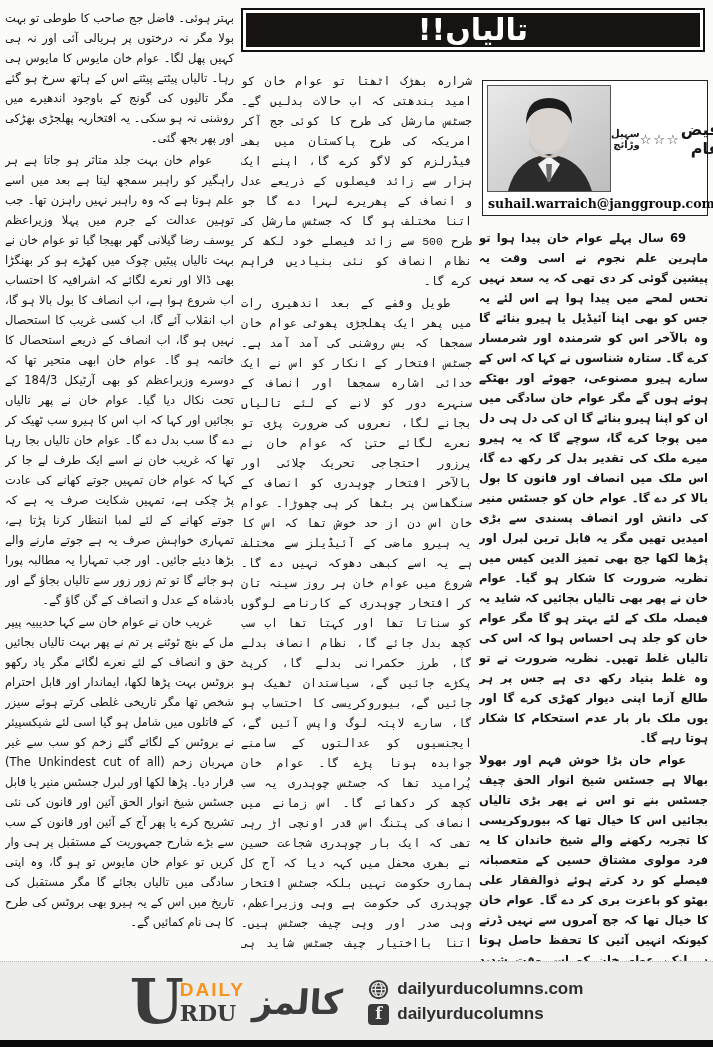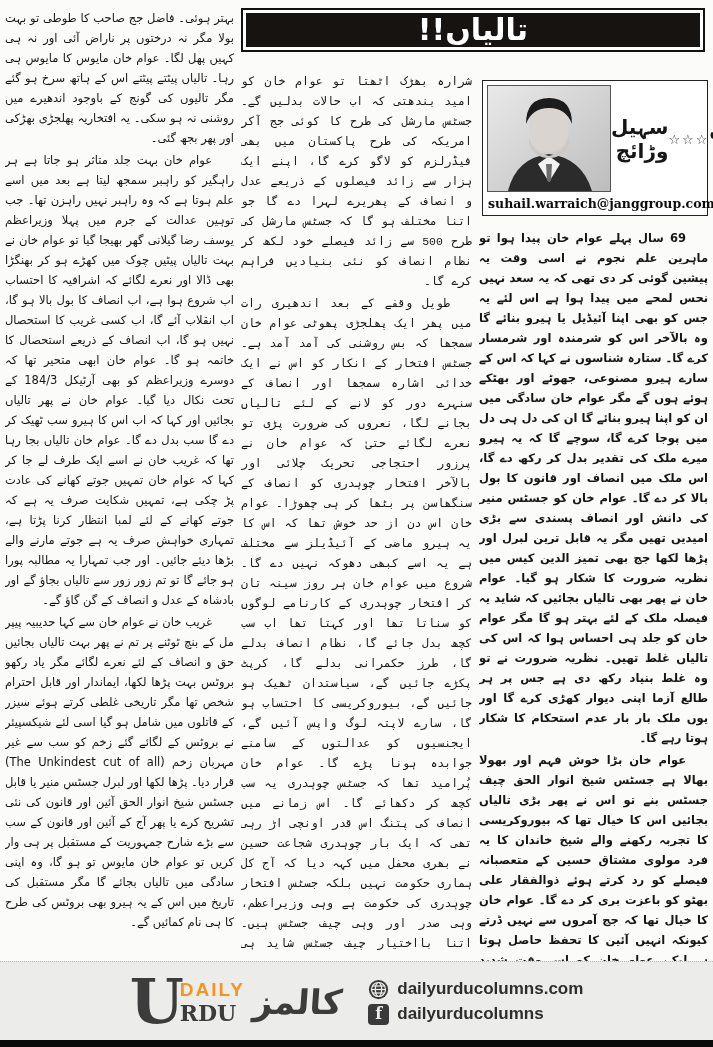--- a/index.html
+++ b/index.html
@@ -30,21 +30,21 @@
   .author-top{display:flex;flex:1;padding:4px 4px 0 4px;}
   .photo{
     width:122px;height:105px;border:1px solid #555;overflow:hidden;background:#cfcfcf;flex:none;
   }
   .author-meta{
     flex:1;display:flex;flex-direction:row;align-items:center;justify-content:space-around;
     direction:rtl;padding:2px 0;
   }
   .column-name{font-size:16px;font-weight:bold;}
   .stars{font-size:13px;color:#333;letter-spacing:2px;}
-  .author-name{font-size:20px;font-weight:bold;}
+  .author-name{font-size:10px;font-weight:bold;}
   .author-email{
     font-family:"DejaVu Serif",serif;font-weight:bold;font-size:12.5px;
     padding:3px 4px 4px 5px;color:#0d0d0d;direction:ltr;
   }
   
   .col{
     position:absolute;overflow:hidden;direction:rtl;
     font-size:11.5px;line-height:20px;text-align:justify;
   }
   .col-right {left:479px;top:228px;width:229px;height:738px;font-weight:bold;}
@@ -92,21 +92,21 @@
     background:#3a3a3a;border-radius:4px;color:#ececea;
     font-family:"DejaVu Serif",serif;font-weight:bold;font-size:16px;line-height:1;
   }
 </style>
 </head>
 <body>
 
 <div class="page">
 
   <div class="col col-left">
-    <p class="para cont">بہتر ہوئی۔ فاضل جج صاحب کا طوطی تو بہت بولا مگر نہ درختوں پر ناراض آئی اور نہ ہی کہیں پھل لگا۔ عوام خان مایوس کا مایوس ہی رہا۔ تالیاں پیٹتے پیٹتے اس کے ہاتھ سرخ ہو گئے مگر تالیوں کی گونج کے باوجود اندھیرے میں روشنی نہ ہو سکی۔ یہ افتخاریہ پھلجڑی بھڑکی اور پھر بجھ گئی۔</p>
+    <p class="para cont">بہتر ہوئی۔ فاضل جج صاحب کا طوطی تو بہت بولا مگر نہ درختوں پر ہریالی آئی اور نہ ہی کہیں پھل لگا۔ عوام خان مایوس کا مایوس ہی رہا۔ تالیاں پیٹتے پیٹتے اس کے ہاتھ سرخ ہو گئے مگر تالیوں کی گونج کے باوجود اندھیرے میں روشنی نہ ہو سکی۔ یہ افتخاریہ پھلجڑی بھڑکی اور پھر بجھ گئی۔</p>
     <p class="para">عوام خان بہت جلد متاثر ہو جاتا ہے ہر راہگیر کو راہبر سمجھ لیتا ہے بعد میں اسے علم ہوتا ہے کہ وہ راہبر نہیں راہزن تھا۔ جب توہین عدالت کے جرم میں پہلا وزیراعظم یوسف رضا گیلانی گھر بھیجا گیا تو عوام خان نے بہت تالیاں پیٹیں چوک میں کھڑے ہو کر بھنگڑا بھی ڈالا اور نعرے لگائے کہ اشرافیہ کا احتساب اب شروع ہوا ہے، اب انصاف کا بول بالا ہو گا، اب انقلاب آئے گا، اب کسی غریب کا استحصال نہیں ہو گا، اب انصاف کے ذریعے استحصال کا خاتمہ ہو گا۔ عوام خان ابھی متحیر تھا کہ دوسرے وزیراعظم کو بھی آرٹیکل 184/3 کے تحت نکال دیا گیا۔ عوام خان نے پھر تالیاں بجائیں اور کہا کہ اب اس کا ہیرو سب ٹھیک کر دے گا سب بدل دے گا۔ عوام خان تالیاں بجا رہا تھا کہ غریب خان نے اسے ایک طرف لے جا کر کہا کہ عوام خان تمہیں جوتے کھانے کی عادت پڑ چکی ہے، تمہیں شکایت صرف یہ ہے کہ جوتے کھانے کے لئے لمبا انتظار کرنا پڑتا ہے، تمہاری خواہش صرف یہ ہے جوتے مارنے والے بڑھا دیئے جائیں۔ اور جب تمہارا یہ مطالبہ پورا ہو جائے گا تو تم زور زور سے تالیاں بجاؤ گے اور بادشاہ کے عدل و انصاف کے گن گاؤ گے۔</p>
     <p class="para">غریب خان نے عوام خان سے کہا حدیبیہ پیپر مل کے بنچ ٹوٹنے پر تم نے پھر بہت تالیاں بجائیں حق و انصاف کے لئے نعرے لگائے مگر یاد رکھو بروٹس بہت پڑھا لکھا، ایماندار اور قابل احترام شخص تھا مگر تاریخی غلطی کرتے ہوئے سیزر کے قاتلوں میں شامل ہو گیا اسی لئے شیکسپیئر نے بروٹس کے لگائے گئے زخم کو سب سے غیر مہربان زخم (The Unkindest cut of all) قرار دیا۔ پڑھا لکھا اور لبرل جسٹس منیر یا قابل جسٹس شیخ انوار الحق آئین اور قانون کی نئی تشریح کرے یا پھر آج کے آئین اور قانون کے سب سے بڑے شارح جمہوریت کے مستقبل پر ہی وار کریں تو عوام خان مایوس تو ہو گا، وہ اپنی سادگی میں تالیاں بجائے گا مگر مستقبل کی تاریخ میں اس کے یہ ہیرو بھی بروٹس کی طرح کا ہی نام کمائیں گے۔</p>
   </div>
 
   <div class="header-box">
     <div class="header-inner">
       <h1>تالیاں!!</h1>
     </div>
   </div>
 

